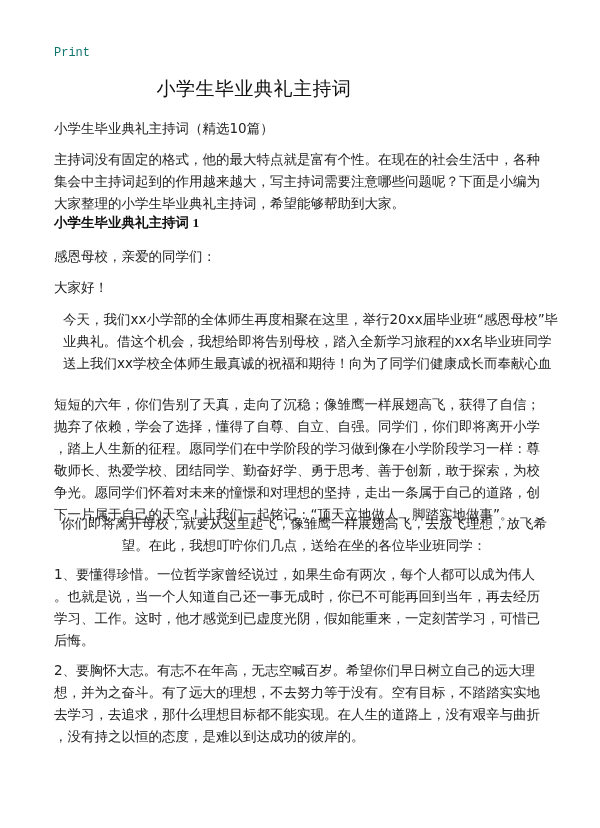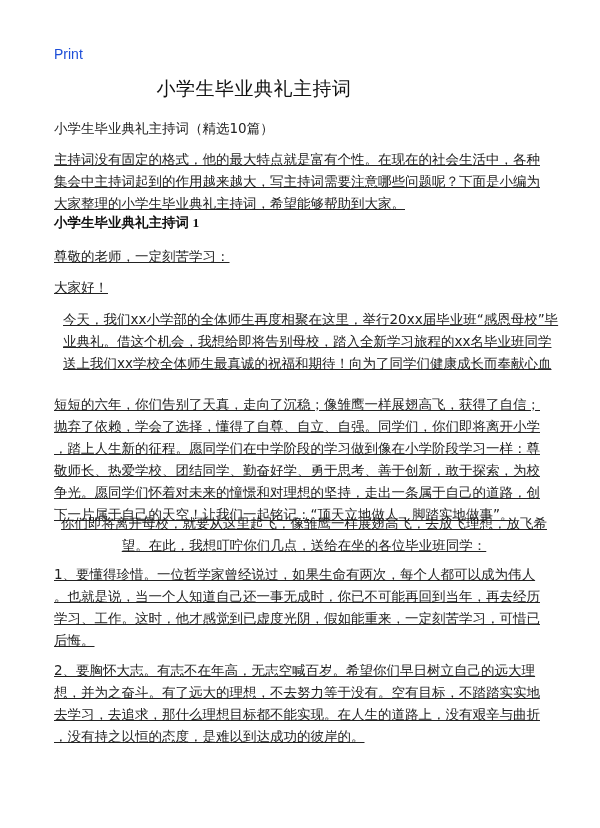--- a/index.html
+++ b/index.html
@@ -18,23 +18,23 @@
     .page {
       position: absolute;
       left: 0; top: 0;
       width: 600px;
       height: 828px;
     }
     .print-label {
       position: absolute;
       left: 54px;
       top: 46px;
-      font-family: Liberation Sans, sans-serif;
-      font-size: 14px;
-      color: #1d4ed8;
+      font-family: Liberation Mono, monospace;
+      font-size: 12px;
+      color: #0f766e;
     }
     .doc-title {
       position: absolute;
       left: 0;
       width: 508px;
       top: 76px;
       text-align: center;
       font-size: 19px;
       font-weight: normal;
       color: #111;
@@ -47,21 +47,20 @@
       font-size: 13.5px;
       color: #222;
     }
     .para {
       position: absolute;
       left: 54px;
       width: 500px;
       font-size: 13.5px;
       line-height: 22px;
       color: #222;
-      text-decoration: underline;
     }
     .para .line {
       display: block;
       white-space: nowrap;
     }
     .section-heading {
       position: absolute;
       left: 54px;
       top: 214px;
       font-size: 13.5px;
@@ -83,21 +82,21 @@
 
   <div class="para" style="top:148px;">
     <span class="line">主持词没有固定的格式，他的最大特点就是富有个性。在现在的社会生活中，各种</span>
     <span class="line">集会中主持词起到的作用越来越大，写主持词需要注意哪些问题呢？下面是小编为</span>
     <span class="line">大家整理的小学生毕业典礼主持词，希望能够帮助到大家。</span>
   </div>
 
   <div class="section-heading">小学生毕业典礼主持词 1</div>
 
   <div class="para" style="top:245px;">
-    <span class="line">尊敬的老师，一定刻苦学习：</span>
+    <span class="line">感恩母校，亲爱的同学们：</span>
   </div>
 
   <div class="para" style="top:276px;">
     <span class="line">大家好！</span>
   </div>
 
   <div class="para" style="top:308px;margin-left:9px;">
     <span class="line">今天，我们xx小学部的全体师生再度相聚在这里，举行20xx届毕业班“感恩母校”毕</span>
     <span class="line">业典礼。借这个机会，我想给即将告别母校，踏入全新学习旅程的xx名毕业班同学</span>
     <span class="line">送上我们xx学校全体师生最真诚的祝福和期待！向为了同学们健康成长而奉献心血</span>

